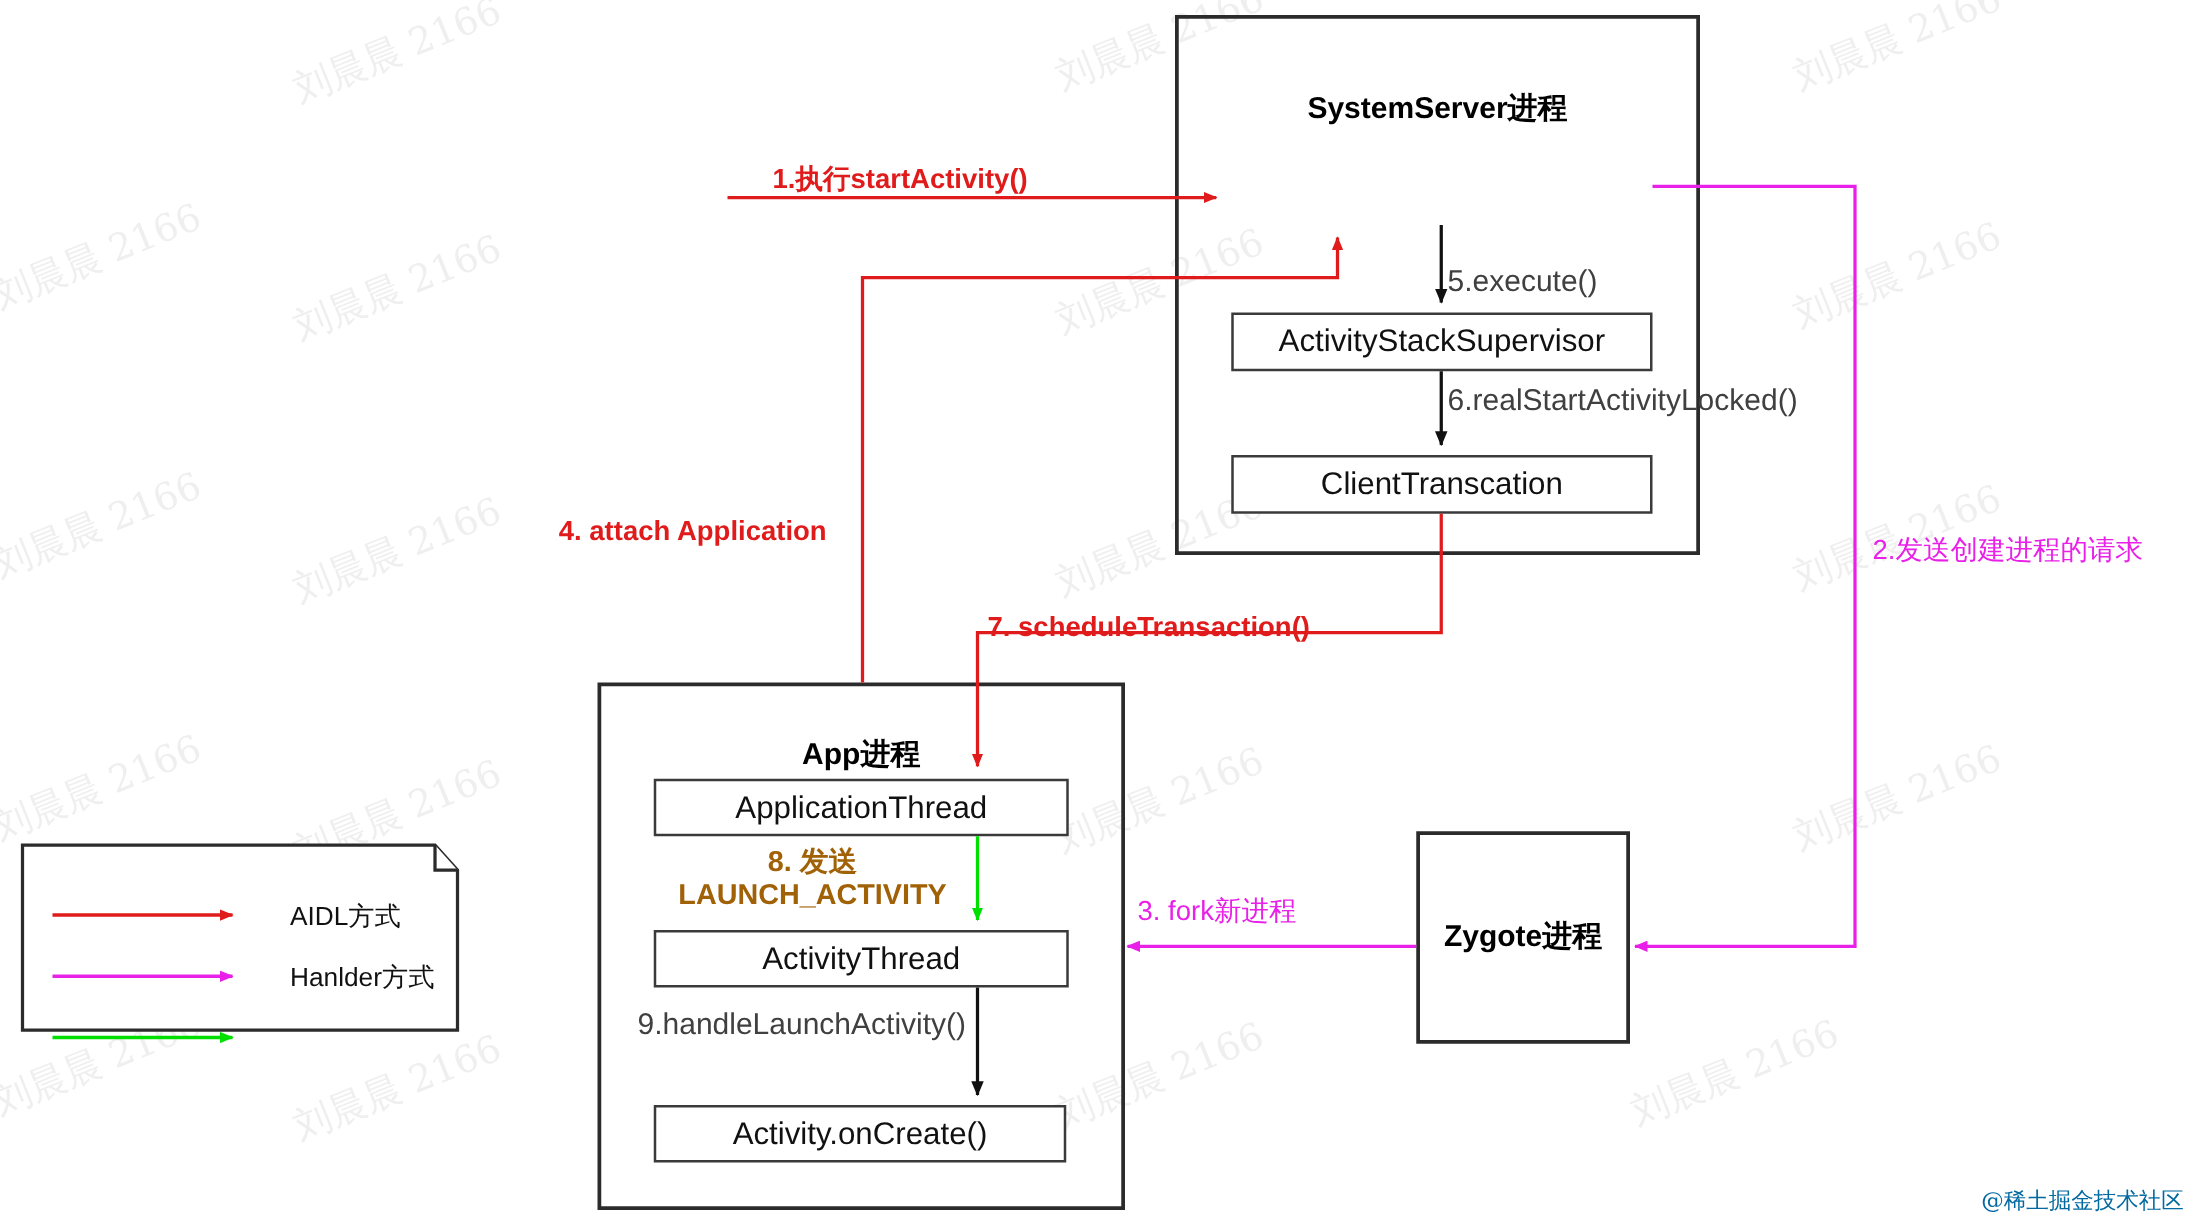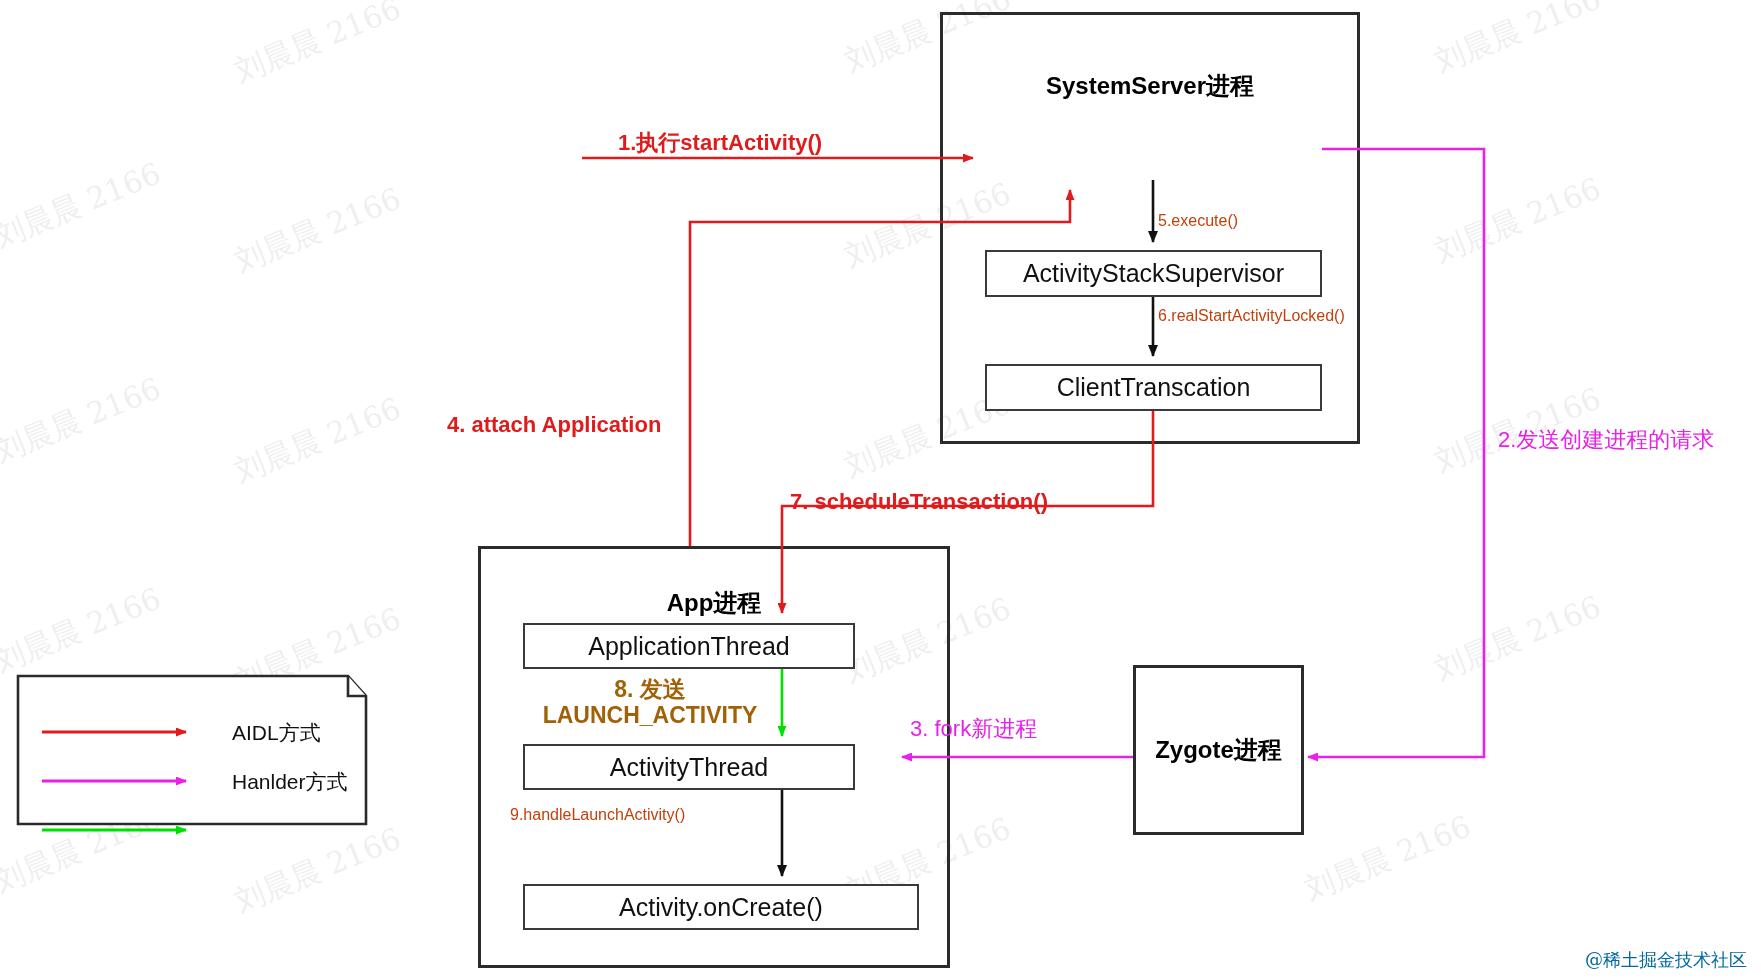--- a/index.html
+++ b/index.html
@@ -71,21 +71,21 @@
     z-index: 3;
     line-height: 1.3;
   }
 
   
   .lbl {
     position: absolute;
     white-space: nowrap;
     z-index: 5;
   }
-  .lbl-black { color: #c2410c; font-size: 16px; text-align: right; }
+  .lbl-black { color: #404040; font-size: 24px; text-align: right; }
   .lbl-red   { color: #e01b1b; font-size: 22px; font-weight: bold; }
   .lbl-magenta { color: #e820e8; font-size: 22px; font-weight: normal; }
   .lbl-green { color: #a16207; font-size: 23px; font-weight: bold; text-align: center; line-height: 1.15; }
 
   
   #edges {
     position: absolute;
     left: 0; top: 0;
     width: 1761px; height: 980px;
     z-index: 4;
@@ -150,30 +150,30 @@
   <div class="container-box" style="left:940px; top:12px; width:420px; height:432px;">
     <div class="container-title" style="top:55px;">SystemServer进程</div>
   </div>
   <div class="node-box" style="left:985px; top:250px; width:337px; height:47px;">
     <span>ActivityStackSupervisor</span>
   </div>
   <div class="node-box" style="left:985px; top:364px; width:337px; height:47px;">
     <span>ClientTranscation</span>
   </div>
 
-  <div class="container-box" style="left:478px; top:546px; width:472px; height:422px;">
+  <div class="container-box" style="left:478px; top:546px; width:422px; height:422px;">
     <div class="container-title" style="top:38px;">App进程</div>
   </div>
   <div class="node-box" style="left:523px; top:623px; width:332px; height:46px;">
     <span>ApplicationThread</span>
   </div>
   <div class="node-box" style="left:523px; top:744px; width:332px; height:46px;">
     <span>ActivityThread</span>
   </div>
-  <div class="node-box" style="left:523px; top:884px; width:396px; height:46px;">
+  <div class="node-box" style="left:523px; top:884px; width:330px; height:46px;">
     <span>Activity.onCreate()</span>
   </div>
 
   <div class="plain-box" style="left:1133px; top:665px; width:171px; height:170px;">
     <span>Zygote进程</span>
   </div>
 
   <svg id="edges" viewBox="0 0 1761 980">
     <defs>
       <marker id="ar-red" markerWidth="11" markerHeight="9" refX="10" refY="4.5" orient="auto" markerUnits="userSpaceOnUse">

